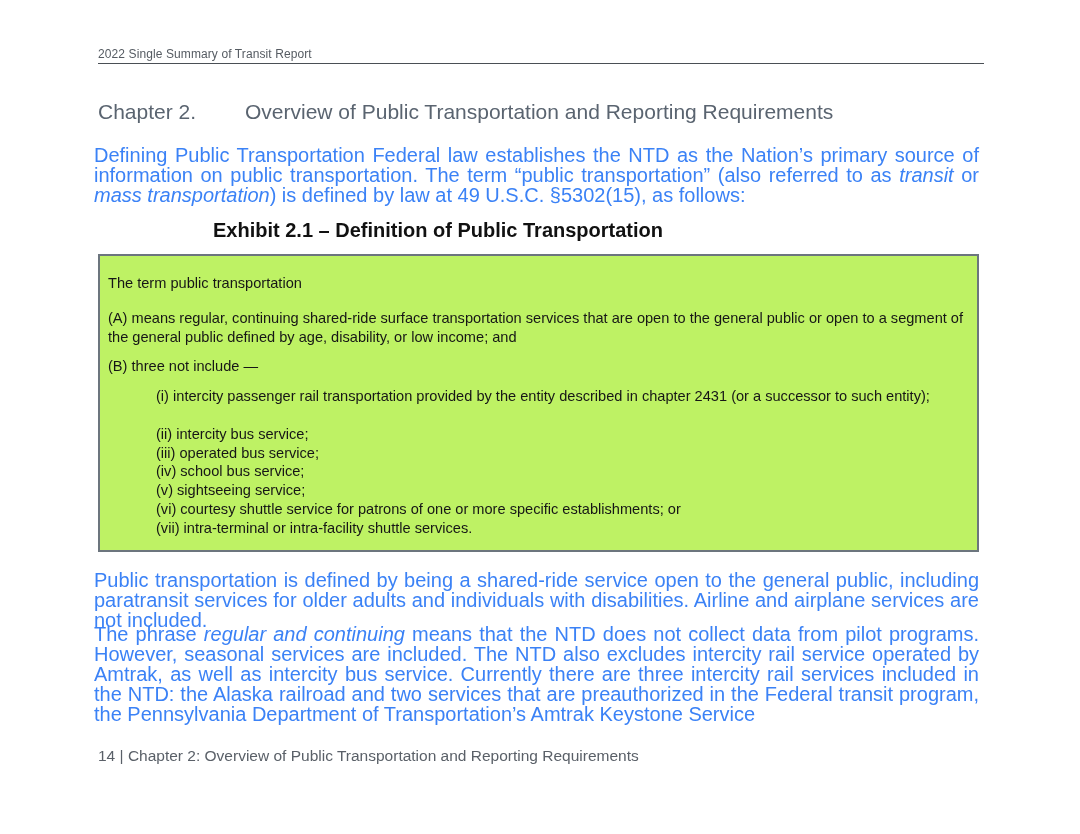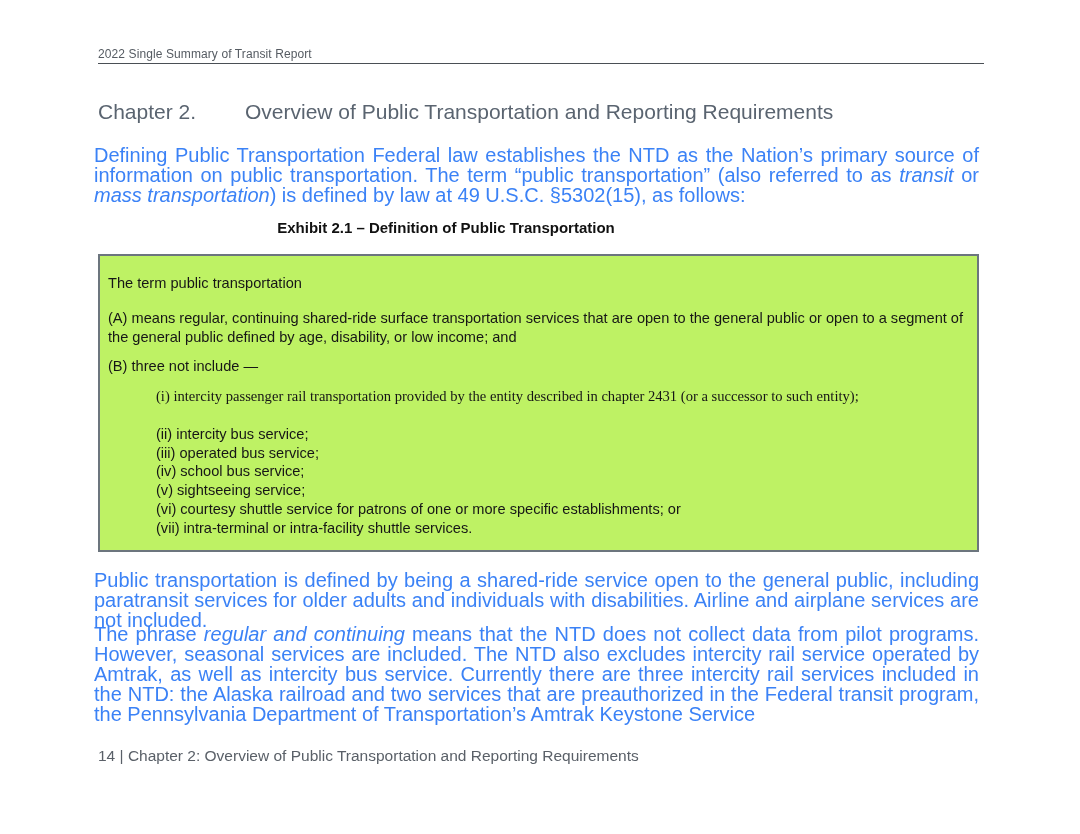--- a/index.html
+++ b/index.html
@@ -5,27 +5,27 @@
   html, body { margin: 0; padding: 0; background: #ffffff; }
   body { width: 1080px; height: 834px; position: relative; overflow: hidden;
          font-family: "Liberation Sans", sans-serif; color: #111; }
   .page-header { position: absolute; left: 98px; top: 44px; width: 886px;
                  border-bottom: 1.5px solid #4a4f55; padding-bottom: 1px; }
   .page-header span { font-size: 12px; color: #555b62; letter-spacing: 0.1px; }
   .chapter-heading { position: absolute; left: 98px; top: 100px; font-size: 21px; color: #5a6470; white-space: nowrap; }
   .chapter-heading .num { display: inline-block; width: 147px; }
   .body-text { position: absolute; left: 94px; width: 885px; font-size: 20px; line-height: 20px; text-align: justify; color: #3b82f6; }
   .p1 { top: 145px; }
-  .exhibit-title { position: absolute; left: 8px; width: 876px; top: 219px; text-align: center; font-size: 15px; font-weight: bold; color: #111; }
+  .exhibit-title { position: absolute; left: 0; width: 876px; top: 219px; text-align: center; font-size: 20px; font-weight: bold; color: #111; }
   .def-box { position: absolute; left: 98px; top: 254px; width: 881px; height: 298px; background: #bef264;
              border: 2px solid #6c757e; box-sizing: border-box; }
   .def-box .line { position: absolute; left: 8px; font-size: 14.6px; line-height: 19px; color: #161616; white-space: nowrap; }
   .def-box .wrap { white-space: normal; width: 866px; }
   .def-box .indent { left: 56px; }
-  .def-box .indent.wrap { width: 816px; font-family: Liberation Serif, serif; }
+  .def-box .indent.wrap { width: 816px; }
   .p2 { top: 570px; }
   .p3 { top: 624px; }
   .footer { position: absolute; left: 98px; top: 747px; font-size: 15.5px; color: #5a6068; white-space: nowrap; }
   em { font-style: italic; }
 </style>
 </head>
 <body>
 
 <div class="page-header">
   <span>2022 Single Summary of Transit Report</span>

